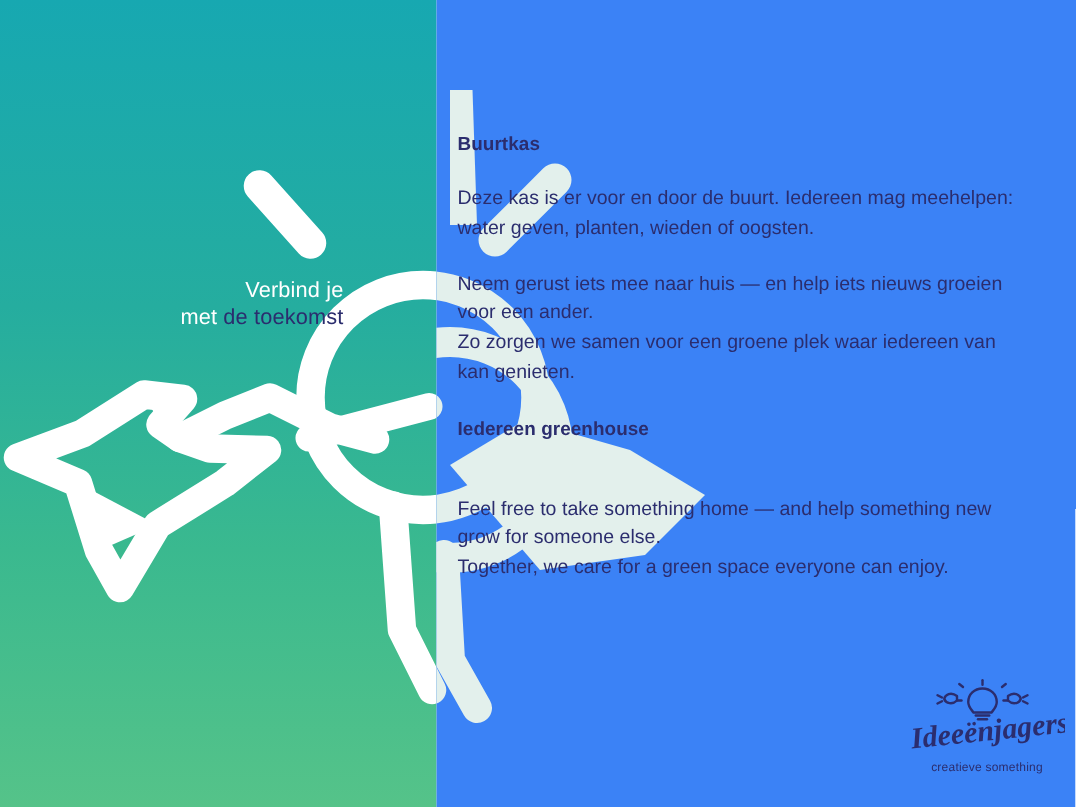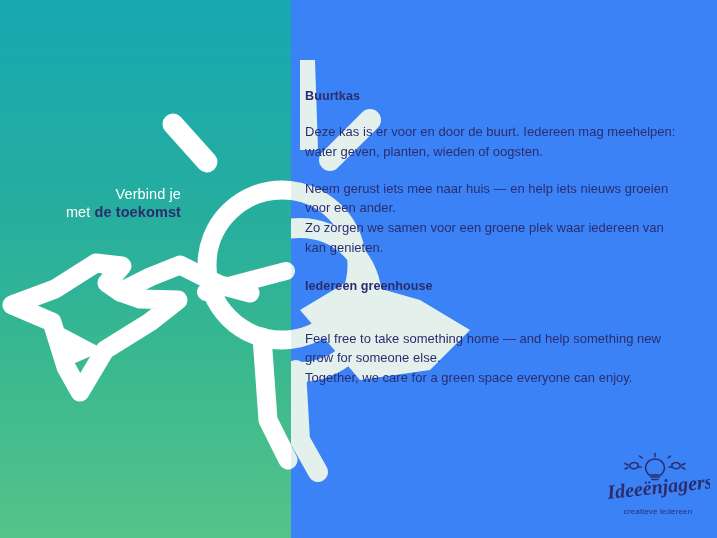--- a/index.html
+++ b/index.html
@@ -59,34 +59,35 @@
   
   #tagline {
     position: absolute;
     left: 0;
     top: 186px;
     width: 181px;
     text-align: right;
     line-height: 1.22;
     font-size: 14.5px;
     letter-spacing: 0.1px;
+    padding-left: 48px;
   }
   .tagline-line-1 {
     display: block;
     color: #ffffff;
     font-weight: 400;
   }
   .tagline-line-2 {
     display: block;
     color: #ffffff;
     font-weight: 400;
   }
   .tagline-strong {
     color: #2b2d6e;
-    font-weight: 700;
+    font-weight: 400;
   }
 
   
   #content {
     position: absolute;
     left: 14px;
     top: 88px;
     width: 380px;
     color: #2b2d6e;
   }
@@ -235,17 +236,17 @@
 
         <path d="M48 12 C52 9 56 11 56.5 14 C55.5 17 51 18 48 15 Z"></path>
         <path d="M58 13 L61 11.5 M58 15.5 L61 17"></path>
       </g>
     </svg>
 
     <svg id="logo-word" viewBox="0 0 208 56">
       <text x="4" y="42" transform="rotate(-6 4 42)" fill="#2b2d6e" font-family="'Liberation Serif', serif" font-size="40" font-style="italic" font-weight="700">Ideeënjagers</text>
     </svg>
 
-    <div id="logo-sub">creatieve iedereen</div>
+    <div id="logo-sub">creatieve something</div>
 
   </div>
 
 </div>
 
 </body></html>

